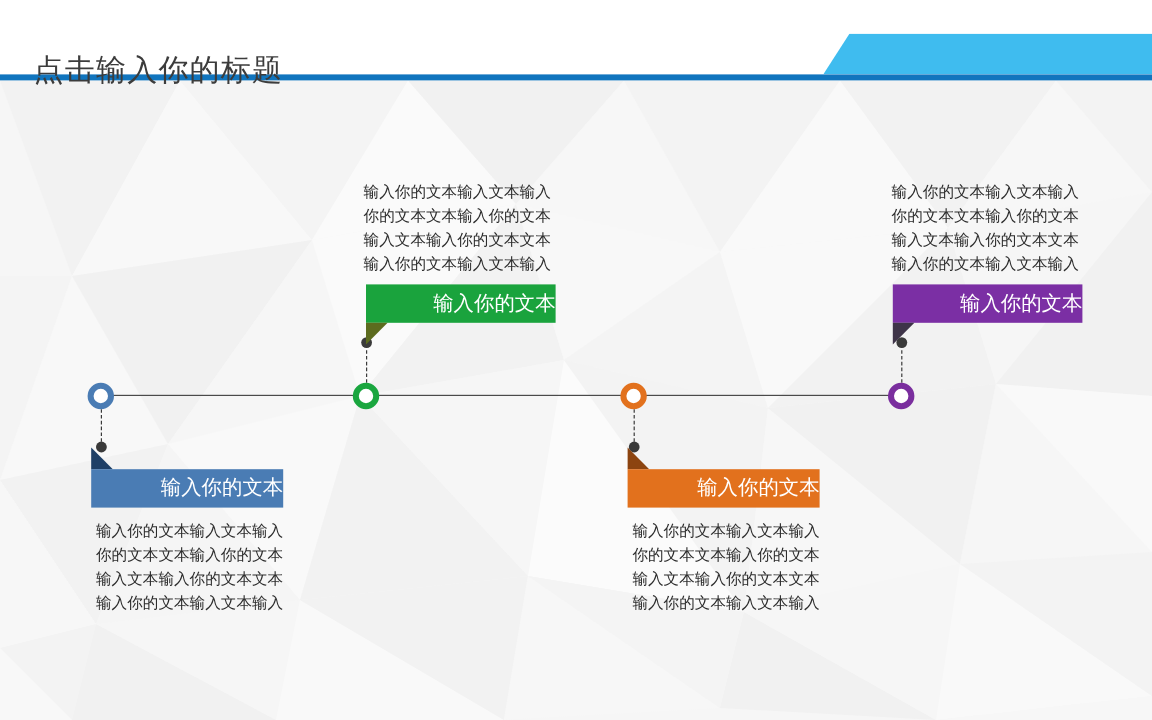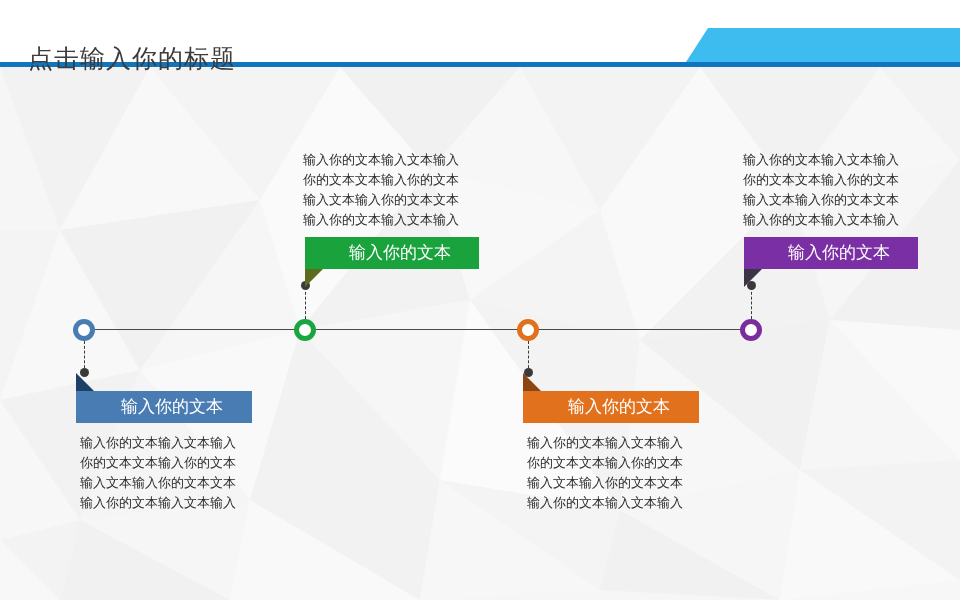--- a/index.html
+++ b/index.html
@@ -106,24 +106,23 @@
     z-index: 4;
   }
 
   
   .chip {
     position: absolute;
     height: 32px;
     line-height: 32px;
     color: #ffffff;
     font-size: 17px;
-    text-align: center;
+    text-align: right;
     white-space: nowrap;
     z-index: 4;
-    padding-left: 16px;
   }
   .chip.green  { background: #1AA33D; left: 305px; top: 237px; width: 158px; }
   .chip.purple { background: #7B2FA4; left: 744px; top: 237px; width: 158px; }
   .chip.blue   { background: #4A7CB4; left: 76px;  top: 391px; width: 160px; }
   .chip.orange { background: #E2711D; left: 523px; top: 391px; width: 160px; }
 
   
   .tail {
     position: absolute;
     width: 0;

